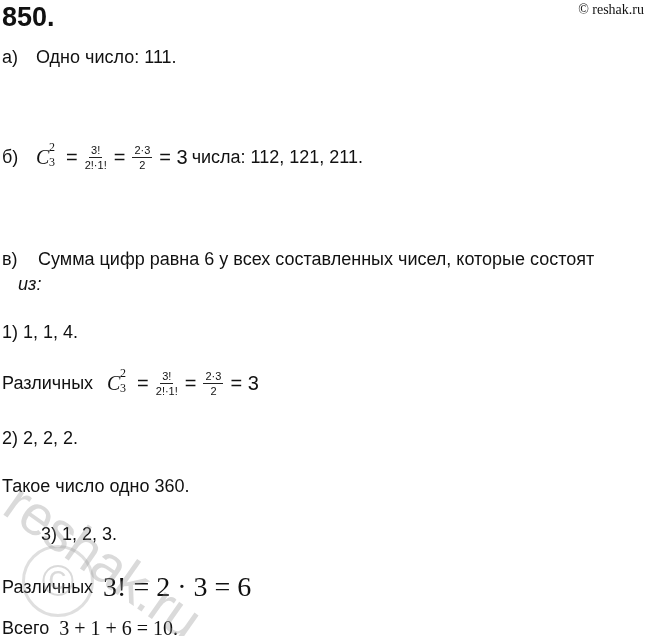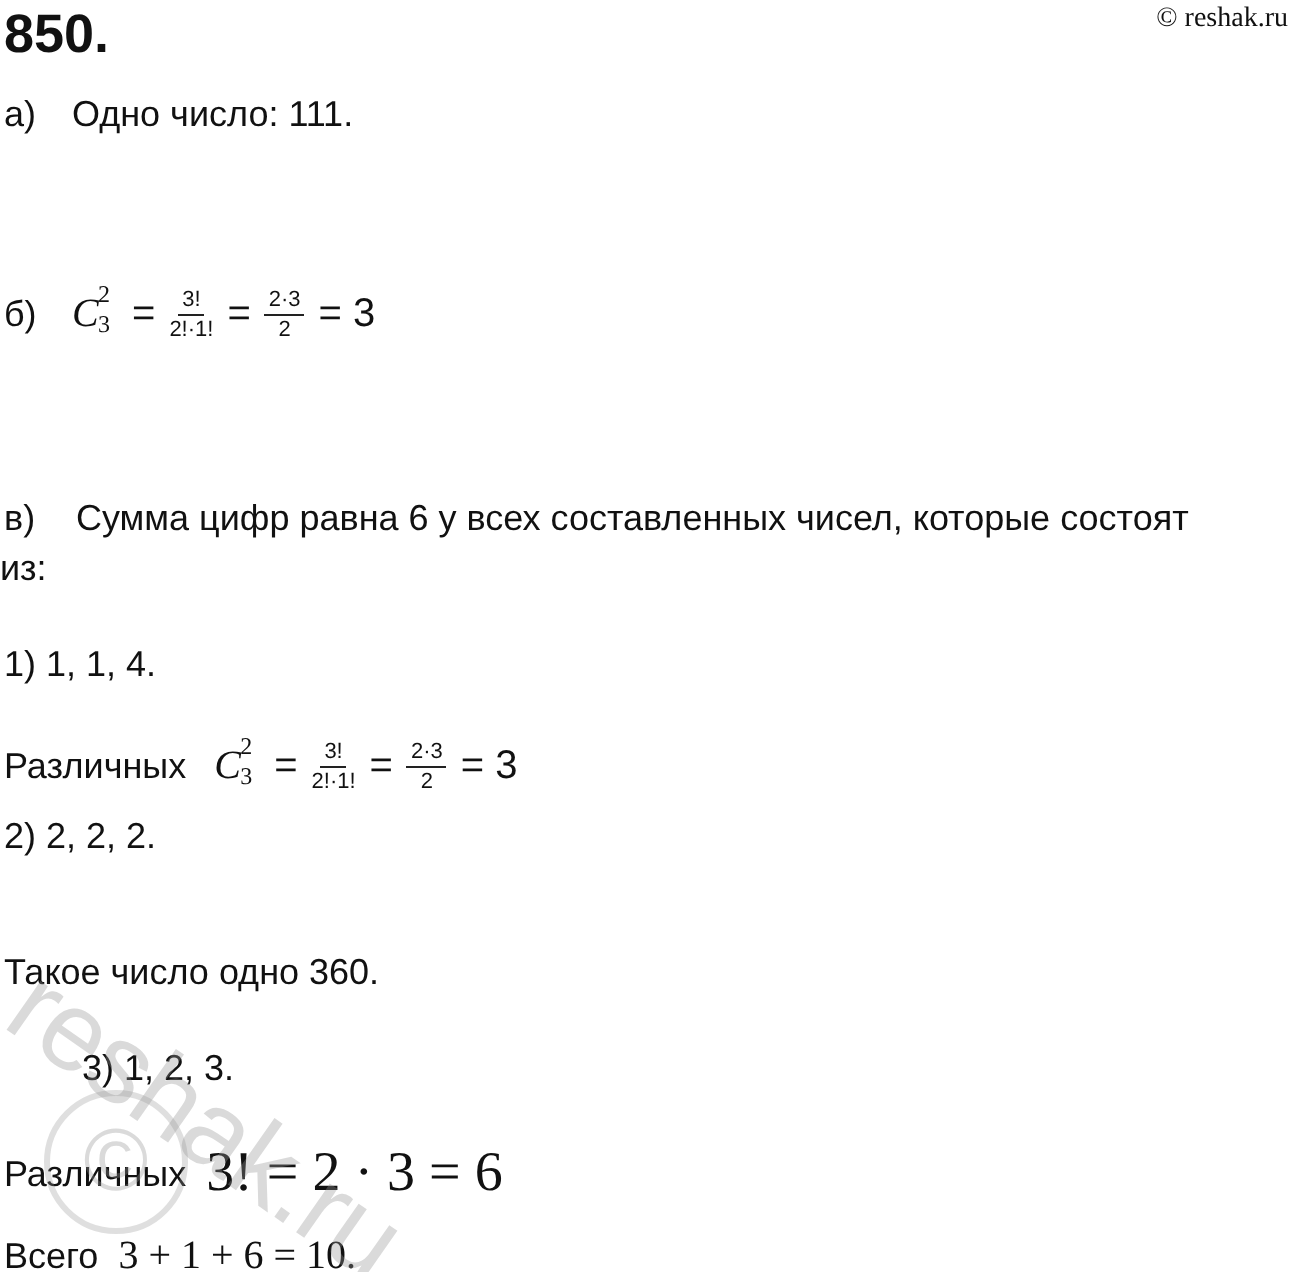--- a/index.html
+++ b/index.html
@@ -51,27 +51,28 @@
   <span class="frac">
     <span class="n">3!</span>
     <span class="d">2!·1!</span>
   </span>
   <span class="eq">=</span>
   <span class="frac">
     <span class="n">2·3</span>
     <span class="d">2</span>
   </span>
   <span style="font-size:20px; margin:0 4px;">= 3</span>
+  <span>числа:  112, 121, 211.</span>
 </div>
 
 <div class="abs row" style="left:2px; top:249px;">
   <span style="width:36px; display:inline-block;">в)</span>
   <span>Сумма цифр равна 6 у всех составленных чисел, которые состоят</span>
 </div>
-<div class="abs" style="left:0; top:274px;">из:</div>
+<div class="abs" style="left:18px; top:274px;font-style:italic;">из:</div>
 
 <div class="abs" style="left:2px; top:322px;">1) 1, 1, 4.</div>
 
 <div class="abs row" style="left:2px; top:370px;">
   <span style="margin-right:14px;">Различных</span>
   <span class="C" style="width:26px; display:inline-block;">
     <span>C</span><sup>2</sup><sub>3</sub>
   </span>
   <span class="eq">=</span>
   <span class="frac">
@@ -79,21 +80,21 @@
     <span class="d">2!·1!</span>
   </span>
   <span class="eq">=</span>
   <span class="frac">
     <span class="n">2·3</span>
     <span class="d">2</span>
   </span>
   <span style="font-size:20px; margin-left:4px;">= 3</span>
 </div>
 
-<div class="abs" style="left:2px; top:408px;text-align:right;">2) 2, 2, 2.</div>
+<div class="abs" style="left:2px; top:428px;text-align:right;">2) 2, 2, 2.</div>
 <div class="abs" style="left:2px; top:476px;">Такое число одно 360.</div>
 
 <div class="abs" style="left:2px; top:524px;margin-left:39px;">3) 1, 2, 3.</div>
 
 <div class="abs row" style="left:2px; top:571px;">
   <span style="margin-right:10px;">Различных</span>
   <span class="math" style="font-size:28px;">3! = 2 · 3 = 6</span>
 </div>
 
 <div class="abs row" style="left:2px; top:617px;">

